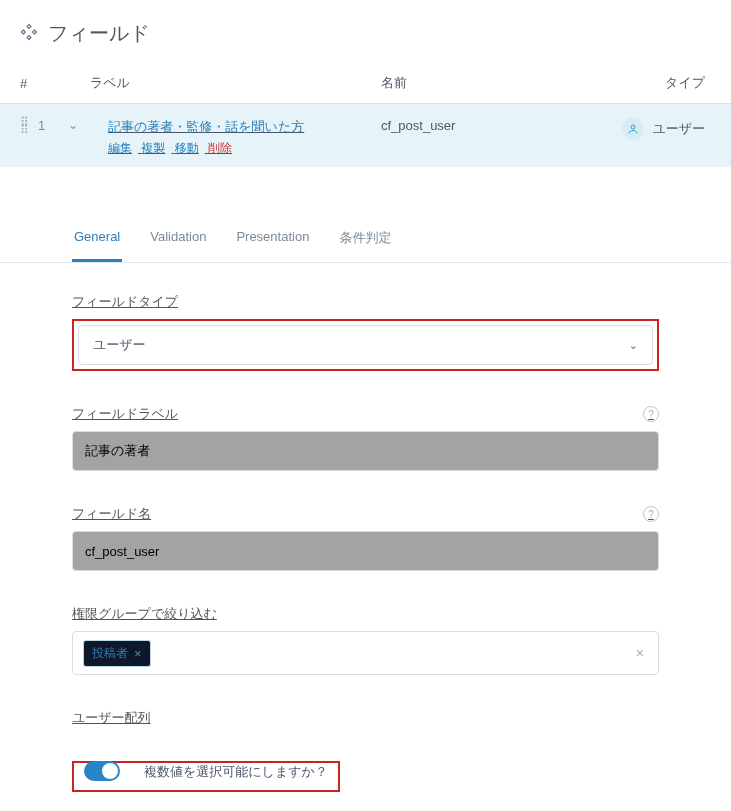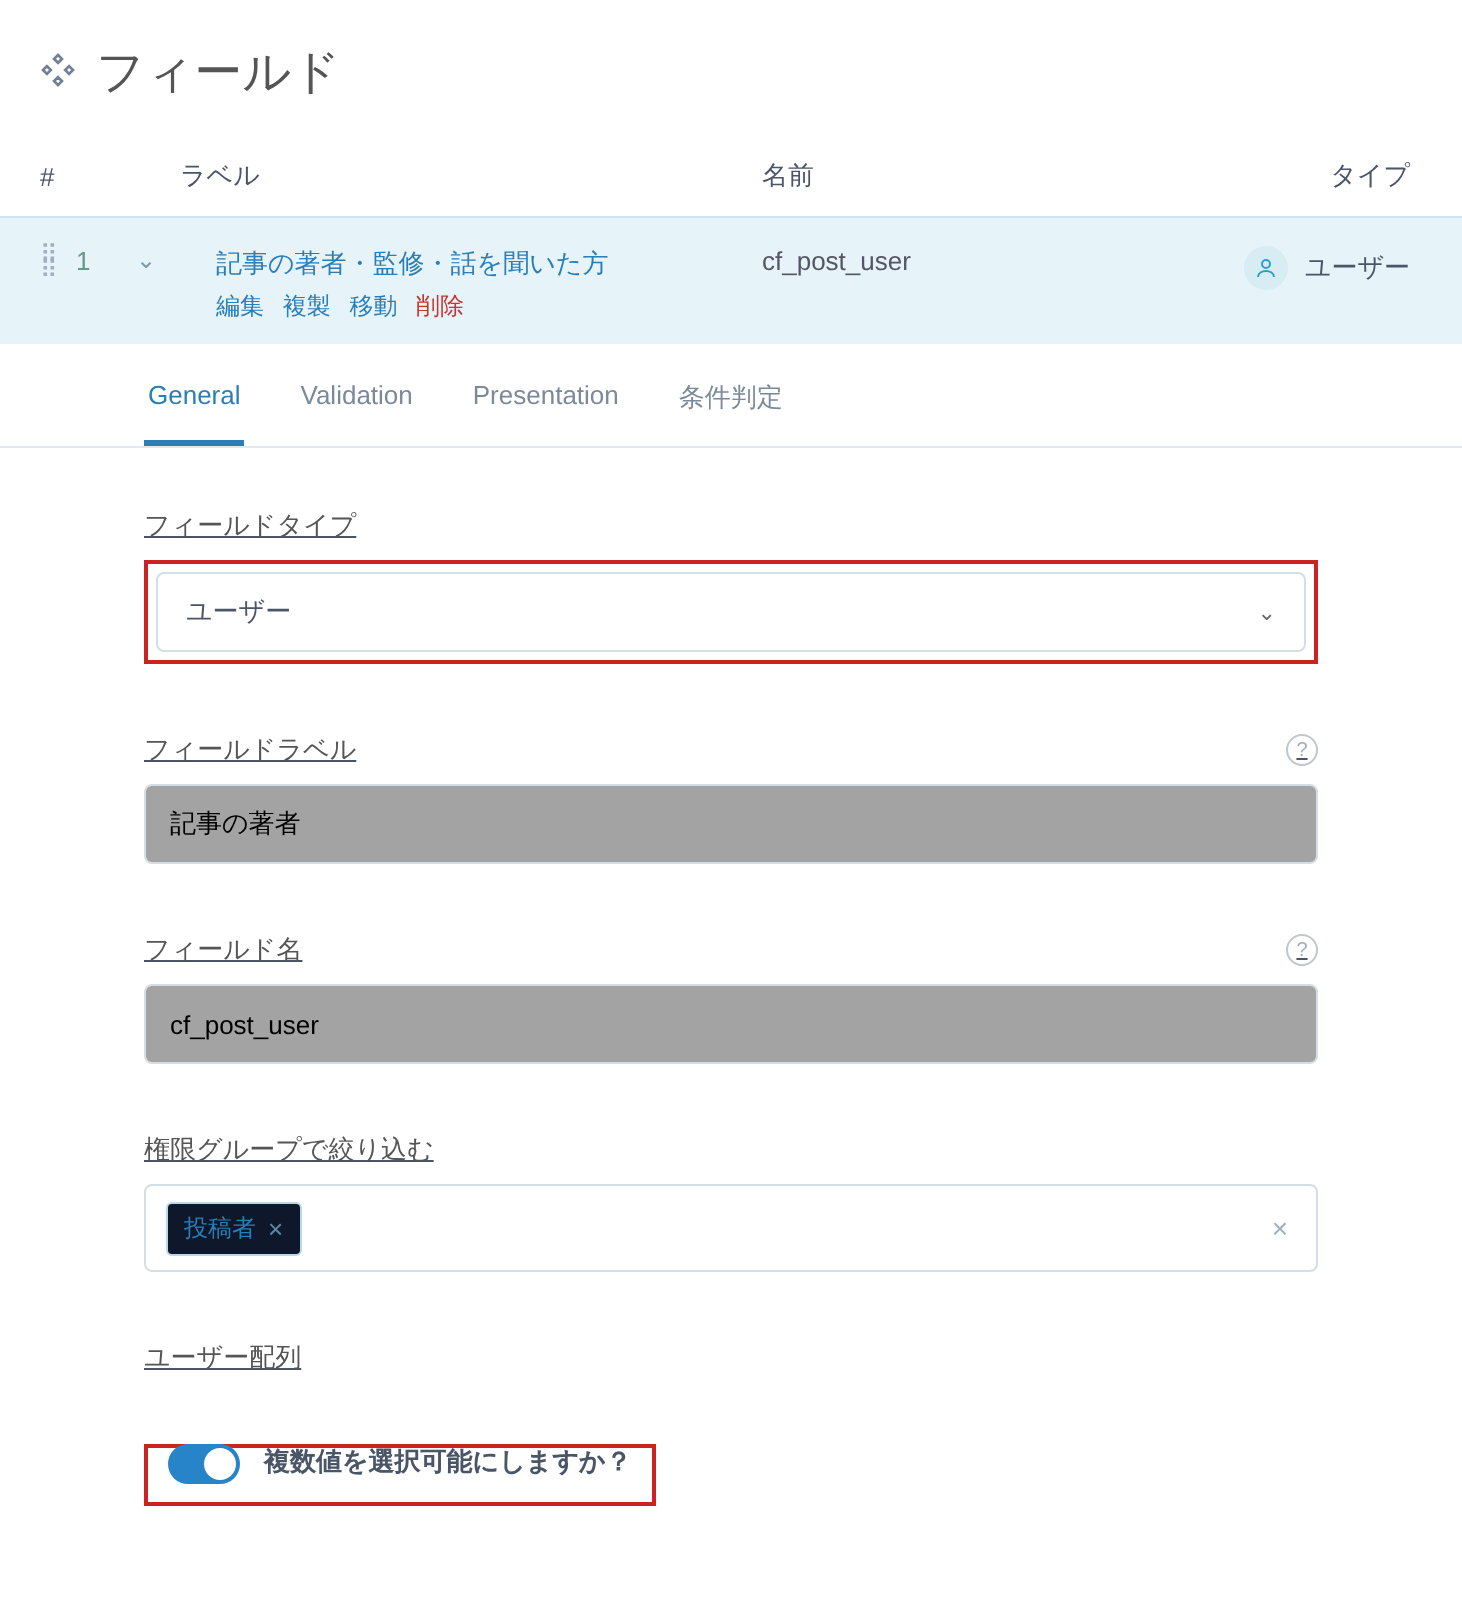--- a/index.html
+++ b/index.html
@@ -1,61 +1,61 @@
 <!DOCTYPE html>
 <html><head>
 <meta charset="utf-8">
 <style>
 *{box-sizing:border-box;margin:0;padding:0;}
 body{font-family:-apple-system,BlinkMacSystemFont,"Segoe UI","Hiragino Kaku Gothic ProN","Hiragino Sans",Meiryo,sans-serif;font-size:13px;color:#4a5568;background:#fff;width:731px;}
 .page-header{display:flex;align-items:center;padding:20px 20px 16px;gap:10px;}
 .header-icon svg{width:18px;height:18px;stroke:#718096;fill:none;stroke-width:1.8;}
-.page-title{font-size:24px;font-weight:500;color:#555;}
+.page-title{font-size:20px;font-weight:500;color:#555;}
 .table-head{display:flex;padding:0 20px;height:40px;align-items:center;color:#4a5568;font-size:13px;}
 .col-num{width:30px;}
 .col-chev{width:40px;}
 .col-label{flex:1;}
 .col-name{width:220px;}
 .col-type{width:110px;text-align:right;padding-right:6px;}
 .row{display:flex;padding:14px 20px 10px;align-items:flex-start;background:#e6f3f9;border-top:1px solid #d0e4ee;}
 .drag{width:14px;color:#a0aec0;font-size:12px;letter-spacing:-2px;margin-right:4px;line-height:8px;cursor:grab;}
 .row .col-num{color:#698;}
 .chev-btn{width:40px;color:#7a9bab;cursor:pointer;font-size:12px;}
-.row-label{flex:1;}
+.row-label{flex:1;text-decoration:underline;}
 .row-label-title{color:#2a7eb8;font-size:13px;margin-bottom:4px;cursor:pointer;}
 .row-actions{font-size:12px;}
 .row-actions span{color:#2a7eb8;margin-right:6px;cursor:pointer;}
 .row-actions .del{color:#c5352e;}
 .row .col-name{color:#556;}
 .type-chip{display:inline-flex;align-items:center;gap:8px;justify-content:flex-end;}
 .type-ico{width:22px;height:22px;border-radius:50%;background:#d8ecf4;display:flex;align-items:center;justify-content:center;}
 .type-ico svg{width:12px;height:12px;stroke:#2a9fc9;fill:none;stroke-width:2;}
 .tabs{display:flex;gap:26px;padding:18px 0 0 72px;border-bottom:1px solid #e2e8f0;}
-.tab{padding:0 2px 12px;color:#7a8a9a;font-size:13px;cursor:pointer;border-bottom:3px solid transparent;}
+.tab{padding:0 2px 12px;color:#7a8a9a;font-size:13px;cursor:pointer;border-bottom:3px solid transparent;margin-top:44px;}
 .tab.active{color:#2a7eb8;border-bottom-color:#2a7eb8;}
 .body{padding:30px 72px 20px;}
 .grp{margin-bottom:34px;}
 .lbl-row{display:flex;justify-content:space-between;align-items:center;margin-bottom:8px;text-decoration:underline;}
 .lbl{color:#555;font-size:13px;}
 .help{width:16px;height:16px;border:1px solid #c0c6cc;border-radius:50%;display:flex;align-items:center;justify-content:center;font-size:10px;color:#a0aec0;cursor:pointer;}
 .sel-wrap{border:2px solid #c22;padding:4px;}
 .select{height:40px;border:1px solid #d5dde5;border-radius:4px;display:flex;align-items:center;justify-content:space-between;padding:0 14px;background:#fff;cursor:pointer;}
 .select .chev{color:#666;font-size:11px;}
 .input{width:100%;height:40px;border:1px solid #d5dde5;border-radius:4px;padding:0 12px;font-size:13px;background:#a3a3a3;}
 .tag-input{min-height:44px;border:1px solid #d5dde5;border-radius:4px;padding:6px 10px;display:flex;align-items:center;justify-content:space-between;}
 .tag{display:inline-flex;align-items:center;gap:6px;border:1px solid #b8d8e8;background:#0f172a;color:#2a7eb8;padding:4px 8px;border-radius:3px;font-size:12px;}
 .tag-x{color:#5a8aa8;cursor:pointer;font-size:13px;}
 .clear-x{color:#a0aec0;font-size:14px;cursor:pointer;padding:0 4px;}
 .radio-row{display:flex;align-items:center;gap:14px;flex-wrap:wrap;}
 .radio{display:inline-flex;align-items:center;gap:8px;cursor:pointer;}
 .radio-ico{width:17px;height:17px;border:1.5px solid #9aa6b2;border-radius:50%;display:flex;align-items:center;justify-content:center;}
 .radio.sel .radio-ico{border-color:#2a7eb8;}
 .radio.sel .radio-ico:after{content:"";width:9px;height:9px;border-radius:50%;background:#2a7eb8;}
 .hl{border:2px solid #c22;padding:6px 10px;}
-.toggle-row{display:inline-flex;align-items:flex-start;gap:12px;font-weight:bold;}
+.toggle-row{display:inline-flex;align-items:flex-end;gap:24px;}
 .toggle{width:36px;height:20px;border-radius:20px;background:#2884c9;position:relative;cursor:pointer;}
 .toggle:after{content:"";position:absolute;width:16px;height:16px;background:#fff;border-radius:50%;top:2px;right:2px;}
 </style>
 </head>
 <body>
 
 <div class="page-header">
   <span class="header-icon">
     <svg viewBox="0 0 24 24">
         <path d="M12 2l2.6 2.6-2.6 2.6L9.4 4.6 12 2zM4.6 9.4L7.2 12l-2.6 2.6L2 12l2.6-2.6zM19.4 9.4L22 12l-2.6 2.6L16.8 12l2.6-2.6zM12 16.8l2.6 2.6L12 22l-2.6-2.6 2.6-2.6z"></path>

